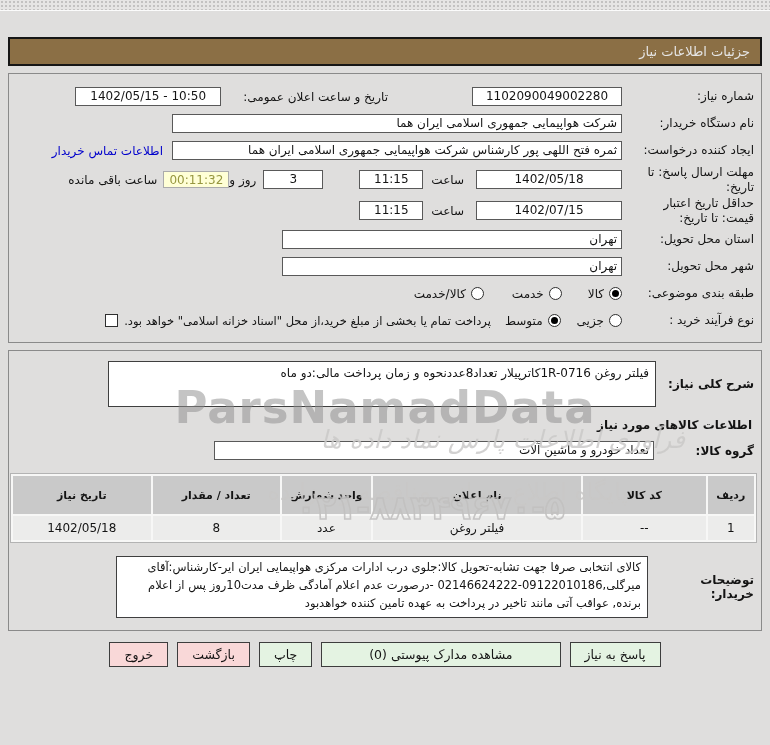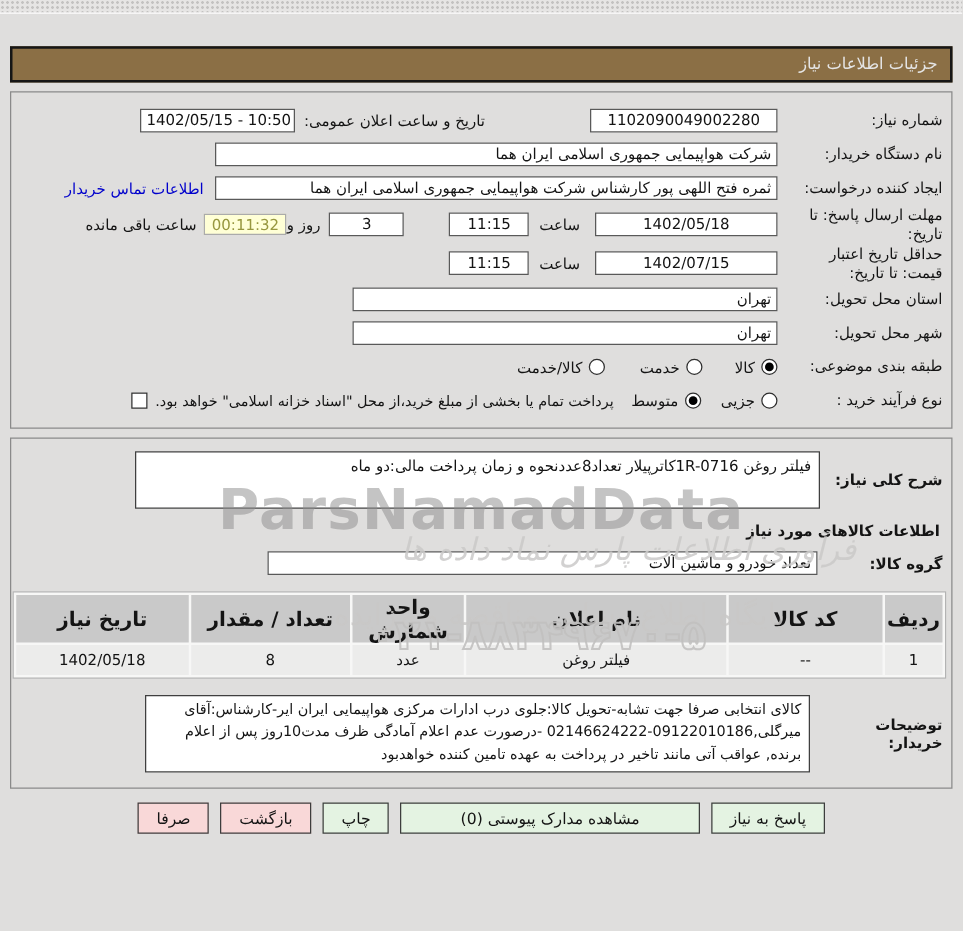--- a/index.html
+++ b/index.html
@@ -45,21 +45,21 @@
   .desc-area{ width:548px; height:46px; }
   .goods-header{ font-weight:bold; margin:11px 5px 5px; }
   .group-row{ margin-top:9px; }
   .group-row .dlabel{ width:100px; }
   .group-field{ width:440px; }
   .goods-table{
     width:747px; margin:13px auto 0; border:1px solid #b3b3b3;
     border-collapse:separate; border-spacing:2px; background:#f7f7f6;
     table-layout:fixed; text-align:center;
   }
-  .goods-table th{ background:#c9c9c9; font-weight:bold; height:38px; font-size:16px; }
+  .goods-table th{ background:#c9c9c9; font-weight:bold; height:38px; font-size:11px; }
   .goods-table td{ background:#ececeb; height:24px; }
   .c-row{width:46px}.c-code{width:121px}.c-name{width:206px}.c-unit{width:88px}.c-qty{width:126px}.c-date{width:136px}
   .notes-row{ margin-top:13px; align-items:center; }
   .notes-row .dlabel{ width:106px; }
   .notes-area{ width:532px; height:62px; font-size:11.5px; text-align:right; }
   .btns{ display:flex; justify-content:center; margin-top:11px; gap:9px; }
   .btn{
     height:25px; line-height:23px; padding:0 14px; border:1px solid #3d3d3d;
     font-size:12.5px; text-align:center; cursor:pointer; background:#e4f3e2;
   }
@@ -92,21 +92,21 @@
   <div class="top-strip"></div>
 
   <div class="title-bar">جزئیات اطلاعات نیاز</div>
 
   <div class="box form-box">
 
     <div class="frow">
       <span class="flabel">شماره نیاز:</span>
       <div class="field num" style="width:150px">1102090049002280</div>
       <span style="margin-right:84px">تاریخ و ساعت اعلان عمومی:</span>
-      <div class="field num" style="width:124px;margin-right:7px">1402/05/15 - 10:50</div>
+      <div class="field num" style="width:146px;margin-right:22px">1402/05/15 - 10:50</div>
     </div>
 
     <div class="frow">
       <span class="flabel">نام دستگاه خریدار:</span>
       <div class="field" style="width:450px">شرکت هواپیمایی جمهوری اسلامی ایران هما</div>
     </div>
 
     <div class="frow">
       <span class="flabel">ایجاد کننده درخواست:</span>
       <div class="field" style="width:450px">ثمره فتح اللهی پور کارشناس شرکت هواپیمایی جمهوری اسلامی ایران هما</div>
@@ -221,21 +221,21 @@
       <span class="dlabel">توضیحات خریدار:</span>
       <div class="tarea notes-area">کالای انتخابی صرفا جهت تشابه-تحویل کالا:جلوی درب ادارات مرکزی هواپیمایی ایران ایر-کارشناس:آقای میرگلی,09122010186-02146624222 -درصورت عدم اعلام آمادگی ظرف مدت10روز پس از اعلام برنده, عواقب آتی مانند تاخیر در پرداخت به عهده تامین کننده خواهدبود</div>
     </div>
   </div>
 
   <div class="btns">
     <div class="btn">پاسخ به نیاز</div>
     <div class="btn btn-wide">مشاهده مدارک پیوستی (0)</div>
     <div class="btn">چاپ</div>
     <div class="btn btn-pink">بازگشت</div>
-    <div class="btn btn-pink">صرفا</div>
+    <div class="btn btn-pink">خروج</div>
   </div>
 
   <div class="wm wm-circle1"></div>
   <div class="wm wm-circle2"></div>
   <div class="wm wm-emblem">9001</div>
   <div class="wm wm-script">فرآوری اطلاعات پارس نماد داده ها</div>
   <div class="wm wm-brand">ParsNamadData</div>
   <div class="wm wm-caption">پایگاه اطلاع رسانی مناقصه و مزایده</div>
   <div class="wm wm-phone">۰۲۱-۸۸۳۴۹۶۷۰-۵</div>
 </div>

